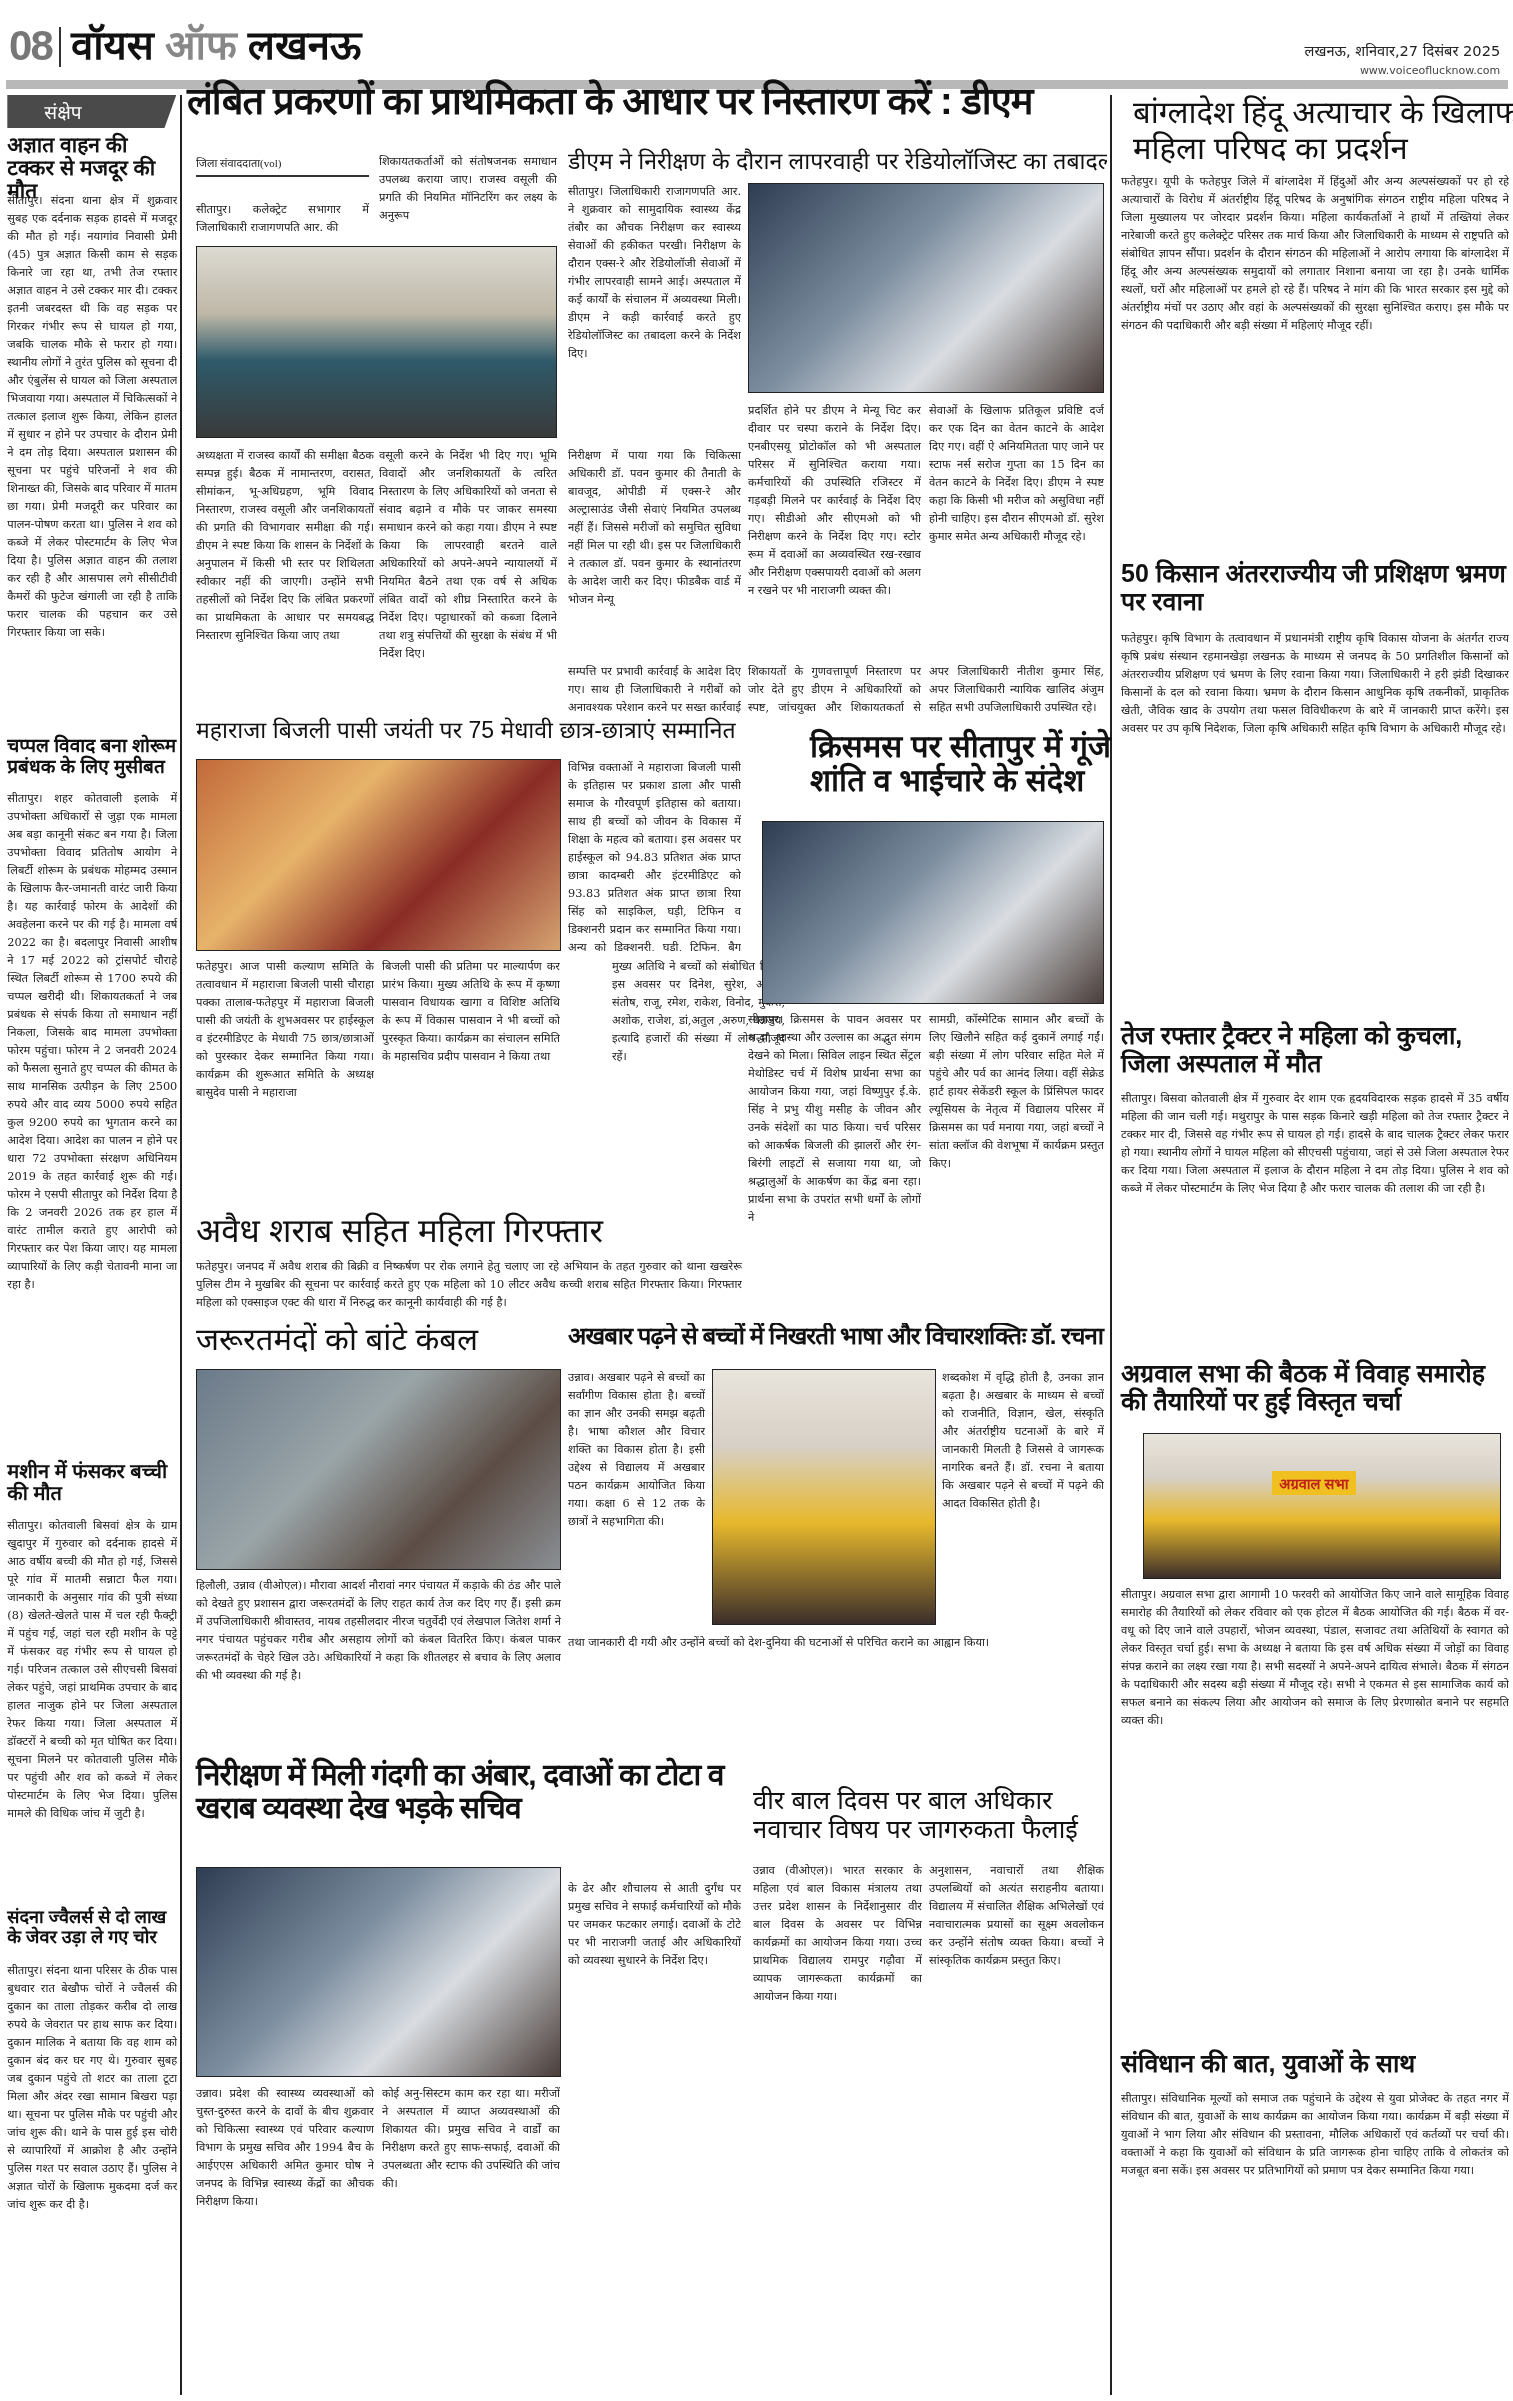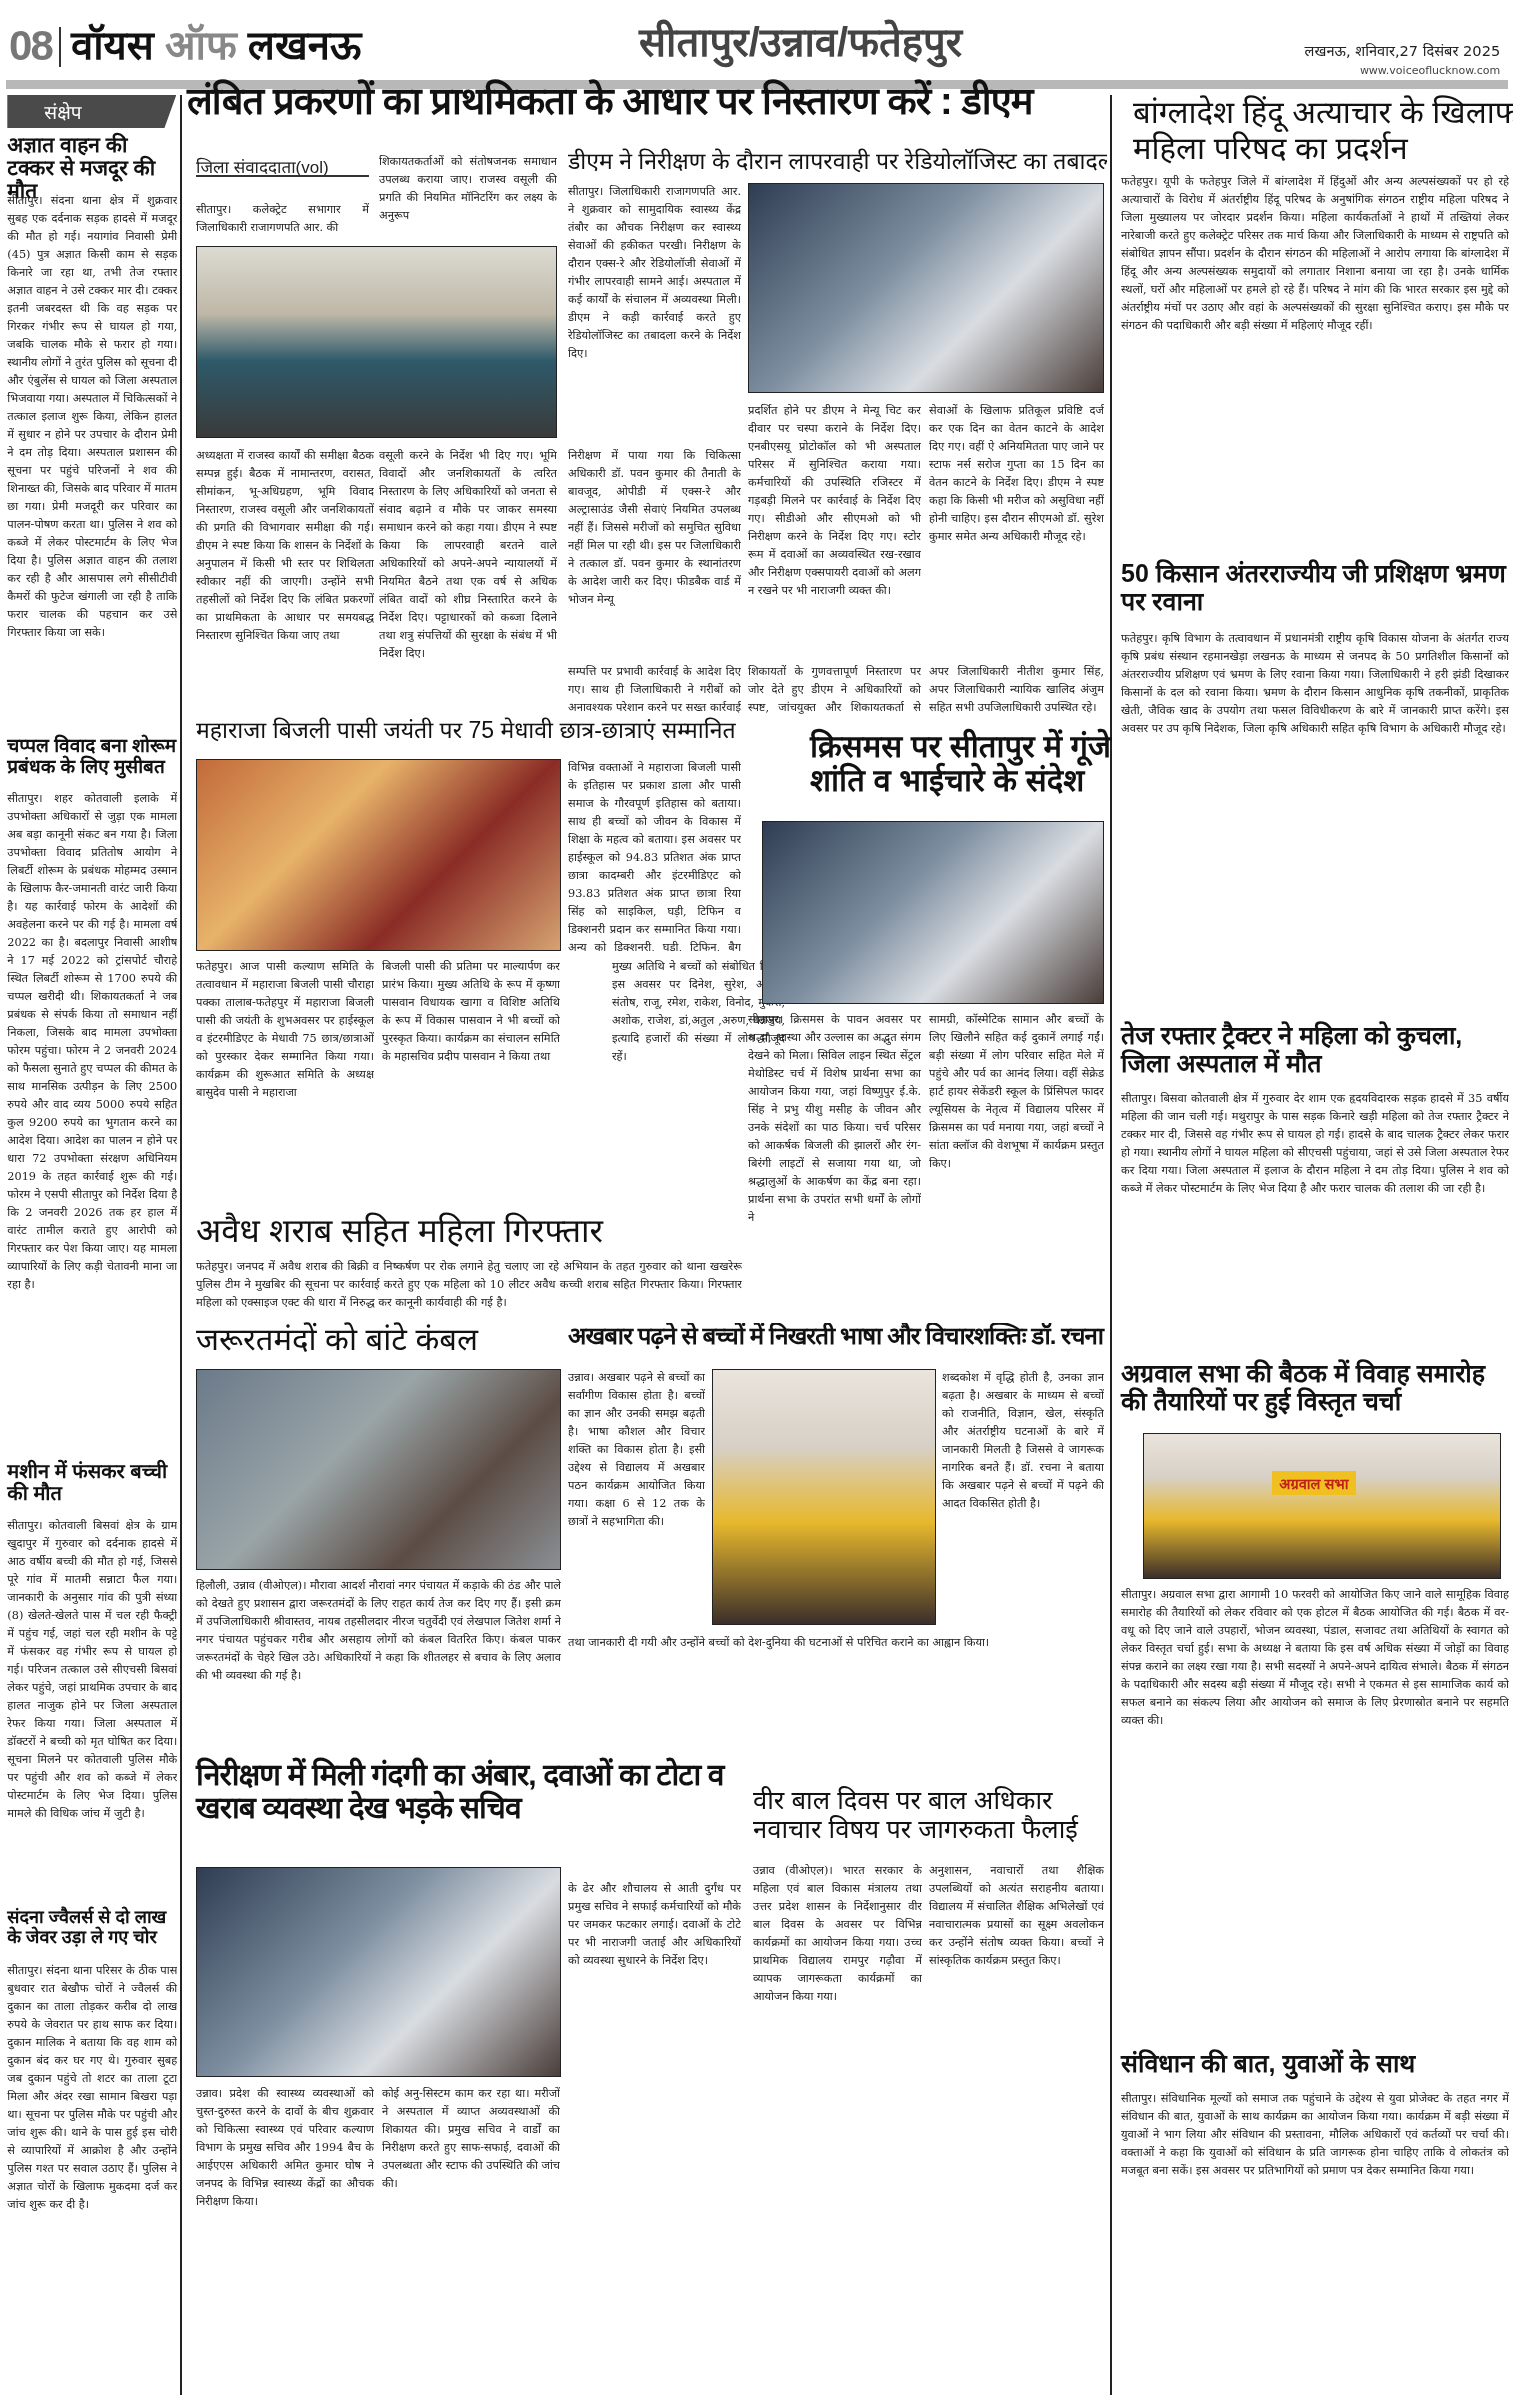--- a/index.html
+++ b/index.html
@@ -18,34 +18,33 @@
 .hline{background:#333;height:1.8px;}
 .col-text{font-family:"DejaVu Serif",serif;font-size:11.3px;line-height:18px;text-align:justify;color:#222;overflow:hidden;}
 .head-bold{font-family:"Liberation Sans",sans-serif;font-weight:bold;color:#111;line-height:1.1;}
 .head-light{font-family:"Liberation Sans",sans-serif;font-weight:normal;color:#111;line-height:1.15;}
 .photo{background:linear-gradient(135deg,#6b7a8a,#9aa5a8 40%,#5c4d45 70%,#8a8f94);border:0.9px solid #222;}
 .photo.warm{background:linear-gradient(135deg,#c26a3a,#e7b36a 35%,#8a2c25 65%,#d6a271);}
 .photo.cool{background:linear-gradient(135deg,#2f3d52,#7d8ea0 40%,#d9dde2 65%,#4a3e3a);}
 .photo.meeting{background:linear-gradient(180deg,#dcdad2 0%,#bfb8a8 35%,#2e5a6a 60%,#3a3a3a 100%);}
 .photo.yellow{background:linear-gradient(180deg,#e9e4dc 0%,#d7d0c6 30%,#e7b82c 60%,#3b2e2a 100%);}
 .sankshep{left:7.3px;top:95px;width:169px;height:33px;background:#4a4a4a;clip-path:polygon(0 0,100% 0,93% 100%,0 100%);color:#fff;font-size:19px;padding:3.7px 0 0 37px;font-family:"DejaVu Serif",serif;}
-.byline{font-family:Liberation Sans, sans-serif;font-size:17px;color:#222;}
+.byline{font-family:Liberation Serif, serif;font-size:11px;color:#222;}
 </style>
 </head>
 <body>
 
 <div class="abs masthead">
   <div class="abs pg-no">08</div>
   <div class="abs pg-sep"></div>
   <div class="abs paper-name">
     <span>वॉयस</span>
     <span class="grey">ऑफ</span>
     <span>लखनऊ</span>
   </div>
-  <div class="abs edition">सीतापुर/उन्नाव/फतेहपुर</div>
   <div class="abs dateline">लखनऊ, शनिवार,27 दिसंबर 2025</div>
   <div class="abs site">www.voiceoflucknow.com</div>
   <div class="abs topbar"></div>
 </div>
 
 <div class="abs vline" style="left:180px;top:95px;height:2300px;"></div>
 <div class="abs vline" style="left:1110px;top:95px;height:2300px;"></div>
 
 <div class="abs sankshep">संक्षेप</div>
 

